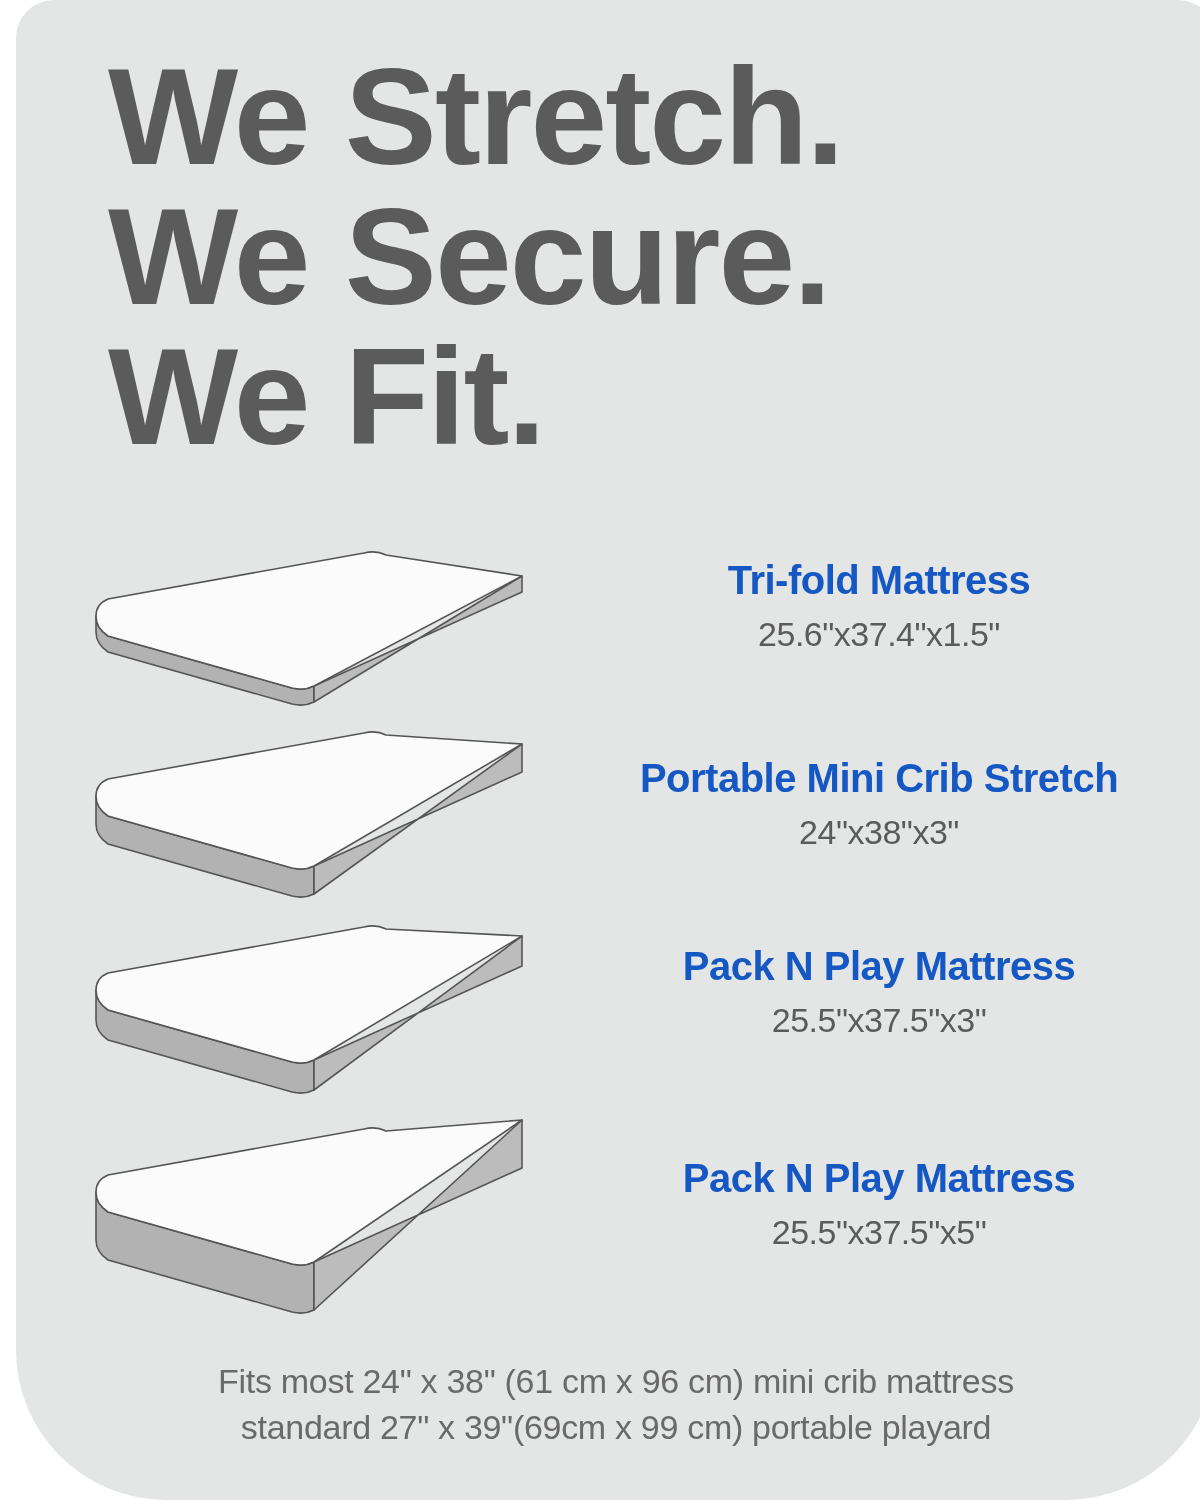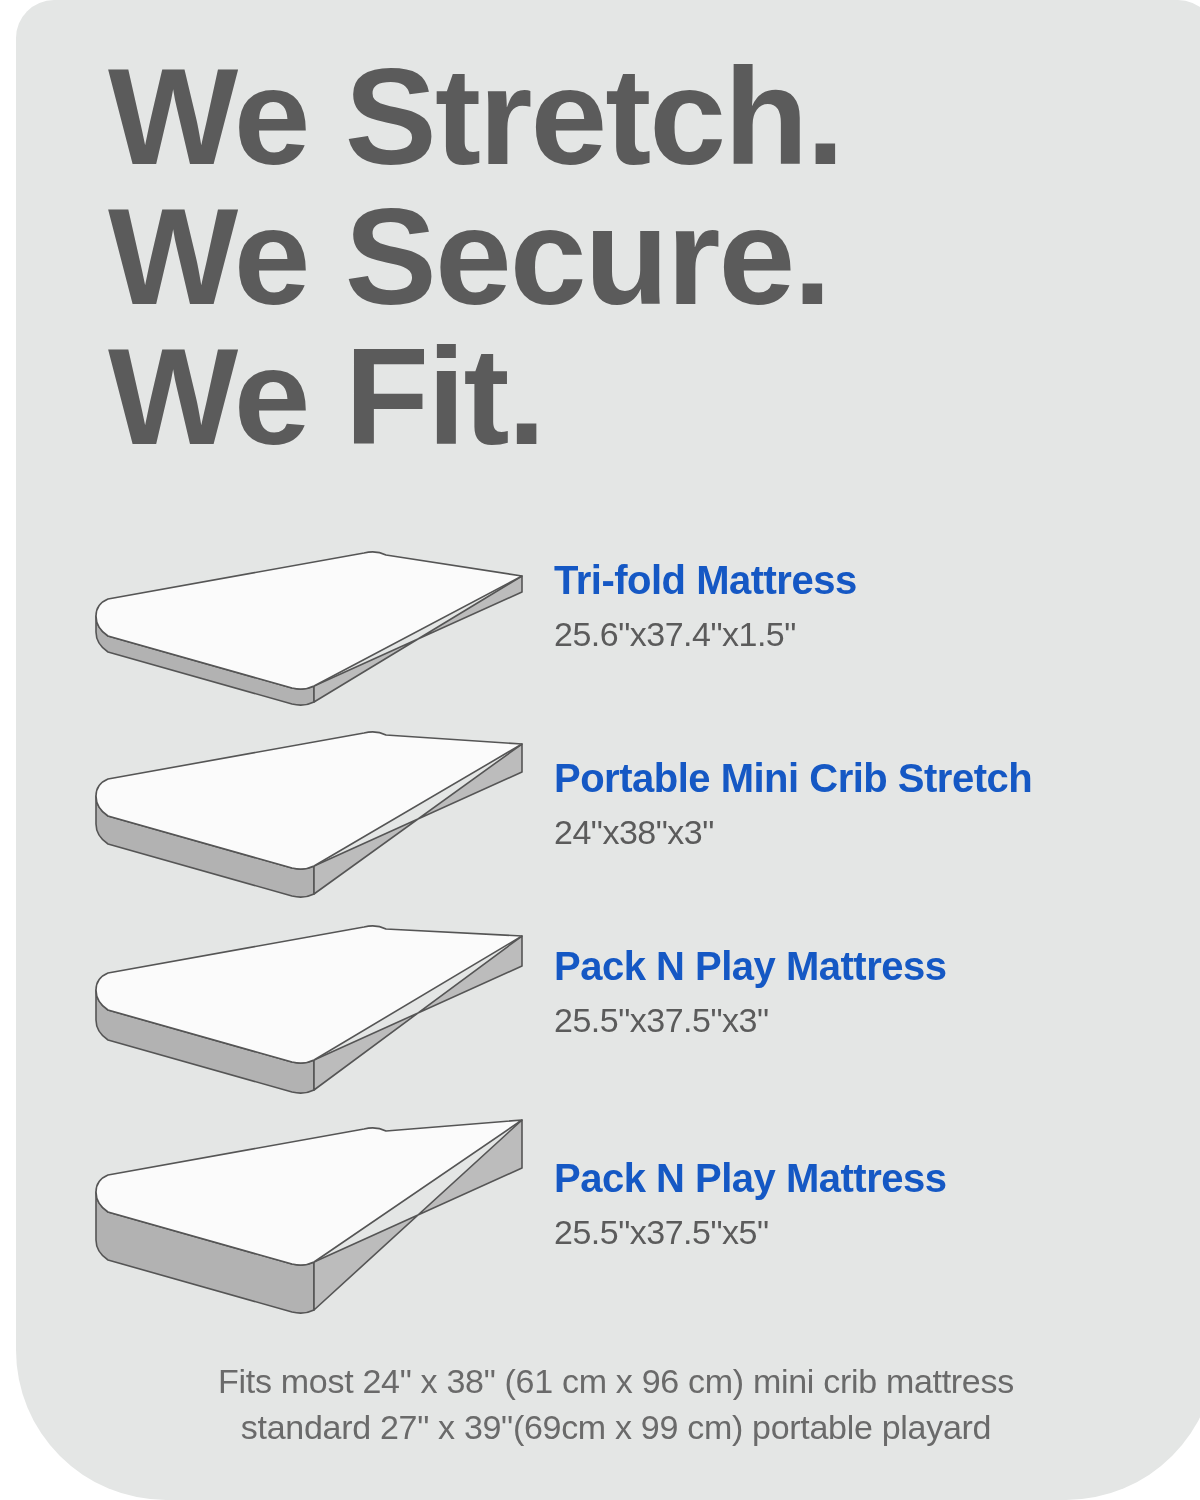--- a/index.html
+++ b/index.html
@@ -36,20 +36,21 @@
     color:#5b5b5b;
     letter-spacing:-2px;
     white-space:nowrap;
   }
 
   
   #rows {
     position:absolute;
     left:0; top:522px;
     width:1048px;
+    text-align:center;
   }
   .row {
     position:relative;
     height:196px;
     width:1200px;
   }
   .art {
     position:absolute;
     left:62px;
     top:0;

